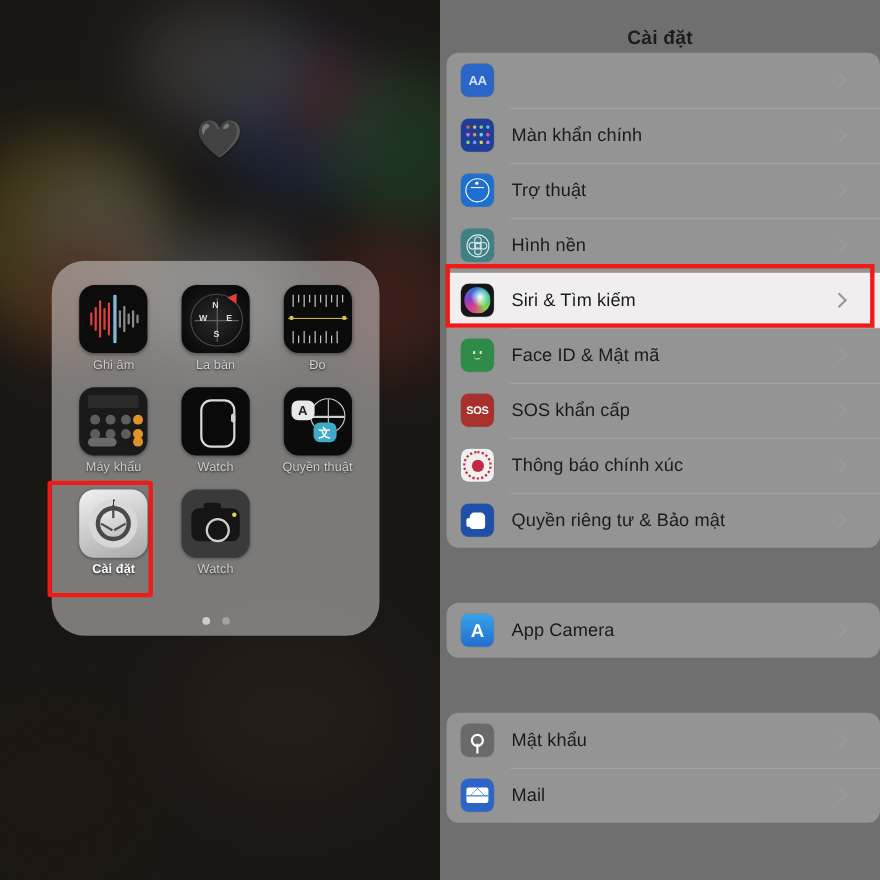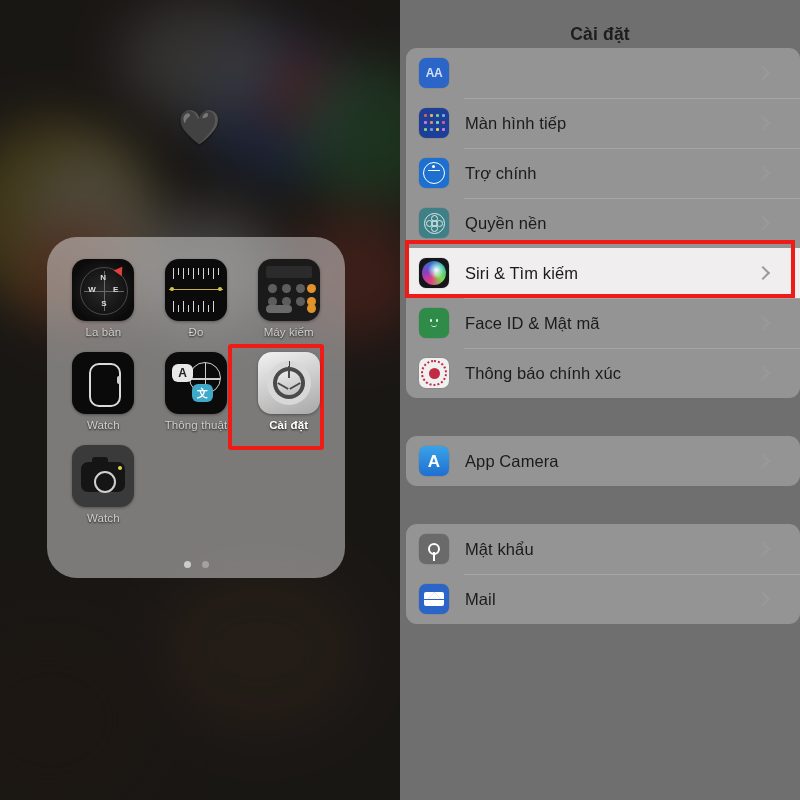--- a/index.html
+++ b/index.html
@@ -121,21 +121,21 @@
     position:absolute;left:400px;top:0;width:400px;height:800px;
     background:#6f6f6f;overflow:hidden;
   }
   .nav-title{
     position:absolute;left:0;right:0;top:24px;text-align:center;
     font-size:17.5px;font-weight:700;color:#1d1d1d;letter-spacing:.2px;
   }
   .list{position:absolute;left:6px;right:0;top:48px;}
   .group{
     background:rgba(236,236,236,.30);
-    border-radius:11px;overflow:hidden;margin-bottom:0;
+    border-radius:11px;overflow:hidden;margin-bottom:12px;
   }
   .row{
     position:relative;display:flex;align-items:center;height:50px;
     padding-left:13px;
   }
   .row + .row .sep{
     position:absolute;left:58px;right:0;top:0;height:1px;
     background:rgba(255,255,255,.16);
   }
   .rowicon{
@@ -228,20 +228,36 @@
       <div class="blob" style="left:150px;top:560px;width:220px;height:180px;background:#6a4b3a;opacity:.35;"></div>
       <div class="blob" style="left:-60px;top:620px;width:220px;height:200px;background:#3a2a22;opacity:.5;"></div>
     </div>
     <div class="home-dim"></div>
 
     <div class="heart">🖤</div>
 
     <div class="folder">
       <div class="grid">
 
+        <div class="app">
+          <div class="appicon ic-voice">
+            <div class="wav" style="left:10px;height:12px;"></div>
+            <div class="wav" style="left:14px;height:22px;"></div>
+            <div class="wav" style="left:18px;height:34px;"></div>
+            <div class="wav" style="left:22px;height:20px;"></div>
+            <div class="wav" style="left:26px;height:30px;"></div>
+            <div class="wav b" style="left:31px;height:44px;width:2.5px;"></div>
+            <div class="wav g" style="left:36px;height:16px;"></div>
+            <div class="wav g" style="left:40px;height:24px;"></div>
+            <div class="wav g" style="left:44px;height:10px;"></div>
+            <div class="wav g" style="left:48px;height:16px;"></div>
+            <div class="wav g" style="left:52px;height:8px;"></div>
+          </div>
+          <div class="applabel">Ghi âm</div>
+        </div>
 
         <div class="app">
           <div class="appicon ic-compass">
             <div class="compass-ring"></div>
             <div class="cletter" style="left:16px;top:26px;">W</div>
             <div class="cletter" style="right:16px;top:26px;">E</div>
             <div class="cletter" style="left:28px;top:14px;">N</div>
             <div class="cletter" style="left:29px;bottom:13px;">S</div>
             <div class="needle"></div>
           </div>
@@ -283,39 +299,39 @@
             <div class="ckey" style="left:24px;top:25px;"></div>
             <div class="ckey" style="left:38px;top:25px;"></div>
             <div class="ckey o" style="left:49px;top:25px;"></div>
             <div class="ckey" style="left:10px;top:38px;"></div>
             <div class="ckey" style="left:24px;top:38px;"></div>
             <div class="ckey" style="left:38px;top:38px;"></div>
             <div class="ckey o" style="left:49px;top:38px;"></div>
             <div class="cbar"></div>
             <div class="ckey o" style="left:49px;bottom:8px;"></div>
           </div>
-          <div class="applabel">Máy kiếm</div>
+          <div class="applabel">Máy khẩu</div>
         </div>
 
         <div class="app">
           <div class="appicon ic-watch">
             <div class="wcase"></div>
             <div class="wcrown"></div>
           </div>
           <div class="applabel">Watch</div>
         </div>
 
 
         <div class="app">
           <div class="appicon ic-trans">
             <div class="globe"></div>
             <div class="bub a">A</div>
             <div class="bub z">文</div>
           </div>
-          <div class="applabel">Thông thuật</div>
+          <div class="applabel">Quyền thuật</div>
         </div>
 
         <div class="app selected">
           <div class="selbox"></div>
           <div class="appicon ic-settings">
             <div class="gear"></div>
             <div class="gear-in"></div>
             <div class="spoke" style="left:30px;top:14px;width:2px;height:12px;"></div>
             <div class="spoke" style="left:19px;top:33px;width:12px;height:2px;transform:rotate(30deg);"></div>
             <div class="spoke" style="left:31px;top:33px;width:12px;height:2px;transform:rotate(-30deg);"></div>
@@ -362,45 +378,45 @@
               <i style="left:23px;top:6px;background:#7aa8e0;"></i>
             <i style="left:5px;top:13px;background:#c77ae0;"></i>
               <i style="left:11px;top:13px;background:#e08a5a;"></i>
               <i style="left:17px;top:13px;background:#7ad0c7;"></i>
               <i style="left:23px;top:13px;background:#e05a8a;"></i>
             <i style="left:5px;top:20px;background:#8ad07a;"></i>
               <i style="left:11px;top:20px;background:#7a9ae0;"></i>
               <i style="left:17px;top:20px;background:#e0d05a;"></i>
               <i style="left:23px;top:20px;background:#d07ae0;"></i>
           </div>
-          <div class="rowlabel">Màn hình tiếp</div>
+          <div class="rowlabel">Màn khẩn chính</div>
           <div class="chev"></div>
         </div>
 
         <div class="row">
             <div class="sep"></div>
           <div class="rowicon si-access">
               <div class="o"></div>
             </div>
-          <div class="rowlabel">Trợ chính</div>
+          <div class="rowlabel">Trợ thuật</div>
           <div class="chev"></div>
         </div>
 
         <div class="row">
             <div class="sep"></div>
           <div class="rowicon si-wall">
             <div class="f">
               <i style="left:6px;top:1px;"></i>
                 <i style="left:11px;top:6px;"></i>
                 <i style="left:6px;top:11px;"></i>
               <i style="left:1px;top:6px;"></i>
                 <i style="left:6px;top:6px;"></i>
             </div>
           </div>
-          <div class="rowlabel">Quyền nền</div>
+          <div class="rowlabel">Hình nền</div>
           <div class="chev"></div>
         </div>
 
         <div class="row highlight">
           <div class="rowicon si-siri">
               <div class="orb"></div>
             </div>
           <div class="rowlabel">Siri &amp; Tìm kiếm</div>
           <div class="chev"></div>
         </div>
@@ -411,32 +427,46 @@
             <div class="fr">
               <div class="face">
                   <div class="smile"></div>
                 </div>
             </div>
           </div>
           <div class="rowlabel">Face ID &amp; Mật mã</div>
           <div class="chev"></div>
         </div>
 
+        <div class="row">
+            <div class="sep"></div>
+          <div class="rowicon si-sos">SOS</div>
+          <div class="rowlabel">SOS khẩn cấp</div>
+          <div class="chev"></div>
+        </div>
 
         <div class="row">
             <div class="sep"></div>
           <div class="rowicon si-expo">
             <div class="ring2"></div>
               <div class="c"></div>
           </div>
           <div class="rowlabel">Thông báo chính xúc</div>
           <div class="chev"></div>
         </div>
 
 
+        <div class="row">
+            <div class="sep"></div>
+          <div class="rowicon si-priv">
+              <div class="h"></div>
+            </div>
+          <div class="rowlabel">Quyền riêng tư &amp; Bảo mật</div>
+          <div class="chev"></div>
+        </div>
 
       </div>
 
       <div class="gap"></div>
 
       <div class="group">
         <div class="row">
           <div class="rowicon si-appstore">A</div>
           <div class="rowlabel">App Camera</div>
           <div class="chev"></div>

